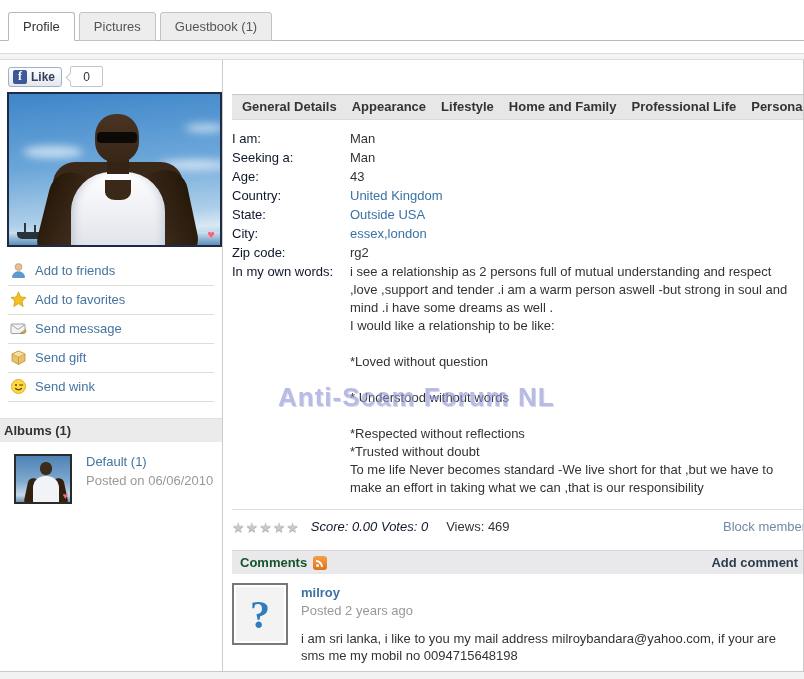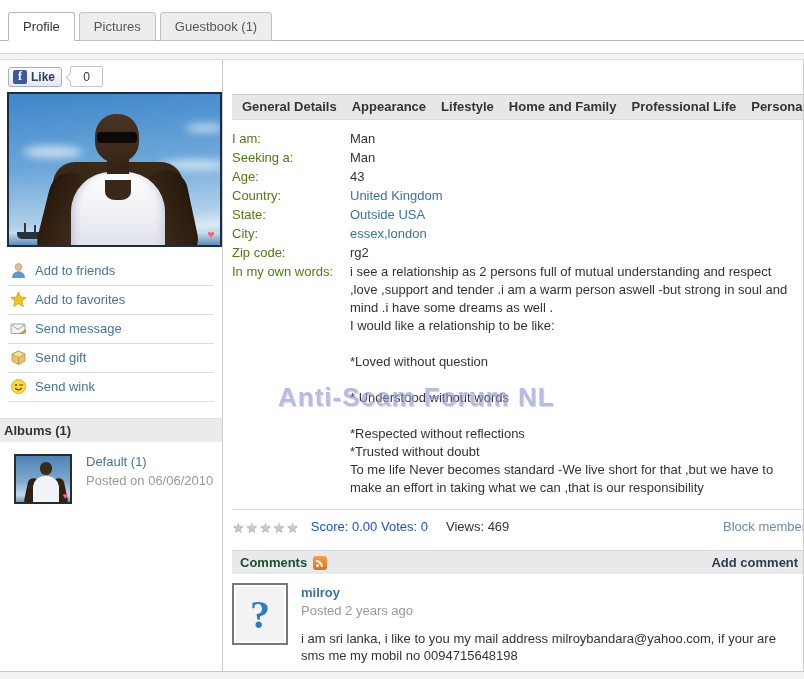--- a/index.html
+++ b/index.html
@@ -76,29 +76,29 @@
   .at-heart { position:absolute; right:2px; bottom:1px; font-size:9px; color:#f2677f; line-height:1; }
   .album-meta .title { color:#44749f; cursor:pointer; }
   .album-meta .posted { color:#999; margin-top:4px; }
 
   
   .section-tabs { display:flex; gap:15px; background:#e7e7e7; border-top:1px solid #c9c9c9; border-bottom:1px solid #dadada;
                   padding:4px 0 5px 10px; margin-top:26px; }
   .section-tabs span { font-weight:bold; color:#333; white-space:nowrap; cursor:pointer; }
   .details { margin-top:10px; }
   .drow { display:flex; line-height:18px; margin-bottom:1px; }
-  .dlabel { width:118px; flex:0 0 118px; color:#4d7c0f; }
+  .dlabel { width:118px; flex:0 0 118px; color:#0f172a; }
   .dvalue { color:#333; }
   a.dlink { color:#3a72a4; text-decoration:none; cursor:pointer; }
   .words { white-space:pre-line; width:442px; color:#333; }
 
   .rating-row { display:flex; align-items:center; margin-top:12px; border-top:1px solid #ddd; padding:9px 0 8px 0; }
   .stars { display:flex; gap:1px; margin-right:12px; cursor:pointer; }
   .star { color:#c9c9c9; font-size:14px; line-height:14px; text-shadow:0 1px 0 #aaa; }
-  .score-text { color:#1d4ed8; }
+  .score-text { color:#0f172a;font-style:italic; }
   .views-text { color:#333; margin-left:18px; }
   .block-link { margin-left:auto; color:#7289a4; text-decoration:none; cursor:pointer; }
 
   .comments-bar { display:flex; align-items:center; background:#e9e9eb; border-top:1px solid #d7d7d9; padding:4px 8px; margin-top:8px; }
   .comments-bar .chead { font-weight:bold; color:#14532d; margin-right:6px; }
   .rss { width:14px; height:14px; border-radius:3px; background:linear-gradient(#f5a04a,#e27112); display:inline-block; position:relative; }
   .rss i { position:absolute; left:3px; bottom:3px; width:3px; height:3px; background:#fff; border-radius:50%; }
   .rss b { position:absolute; left:3px; bottom:3px; width:7px; height:7px; border:2px solid #fff; border-left:none; border-bottom:none; border-radius:0 9px 0 0; }
   .add-comment { margin-left:auto; font-weight:bold; color:#2e3d4d; text-decoration:none; cursor:pointer; }
 

